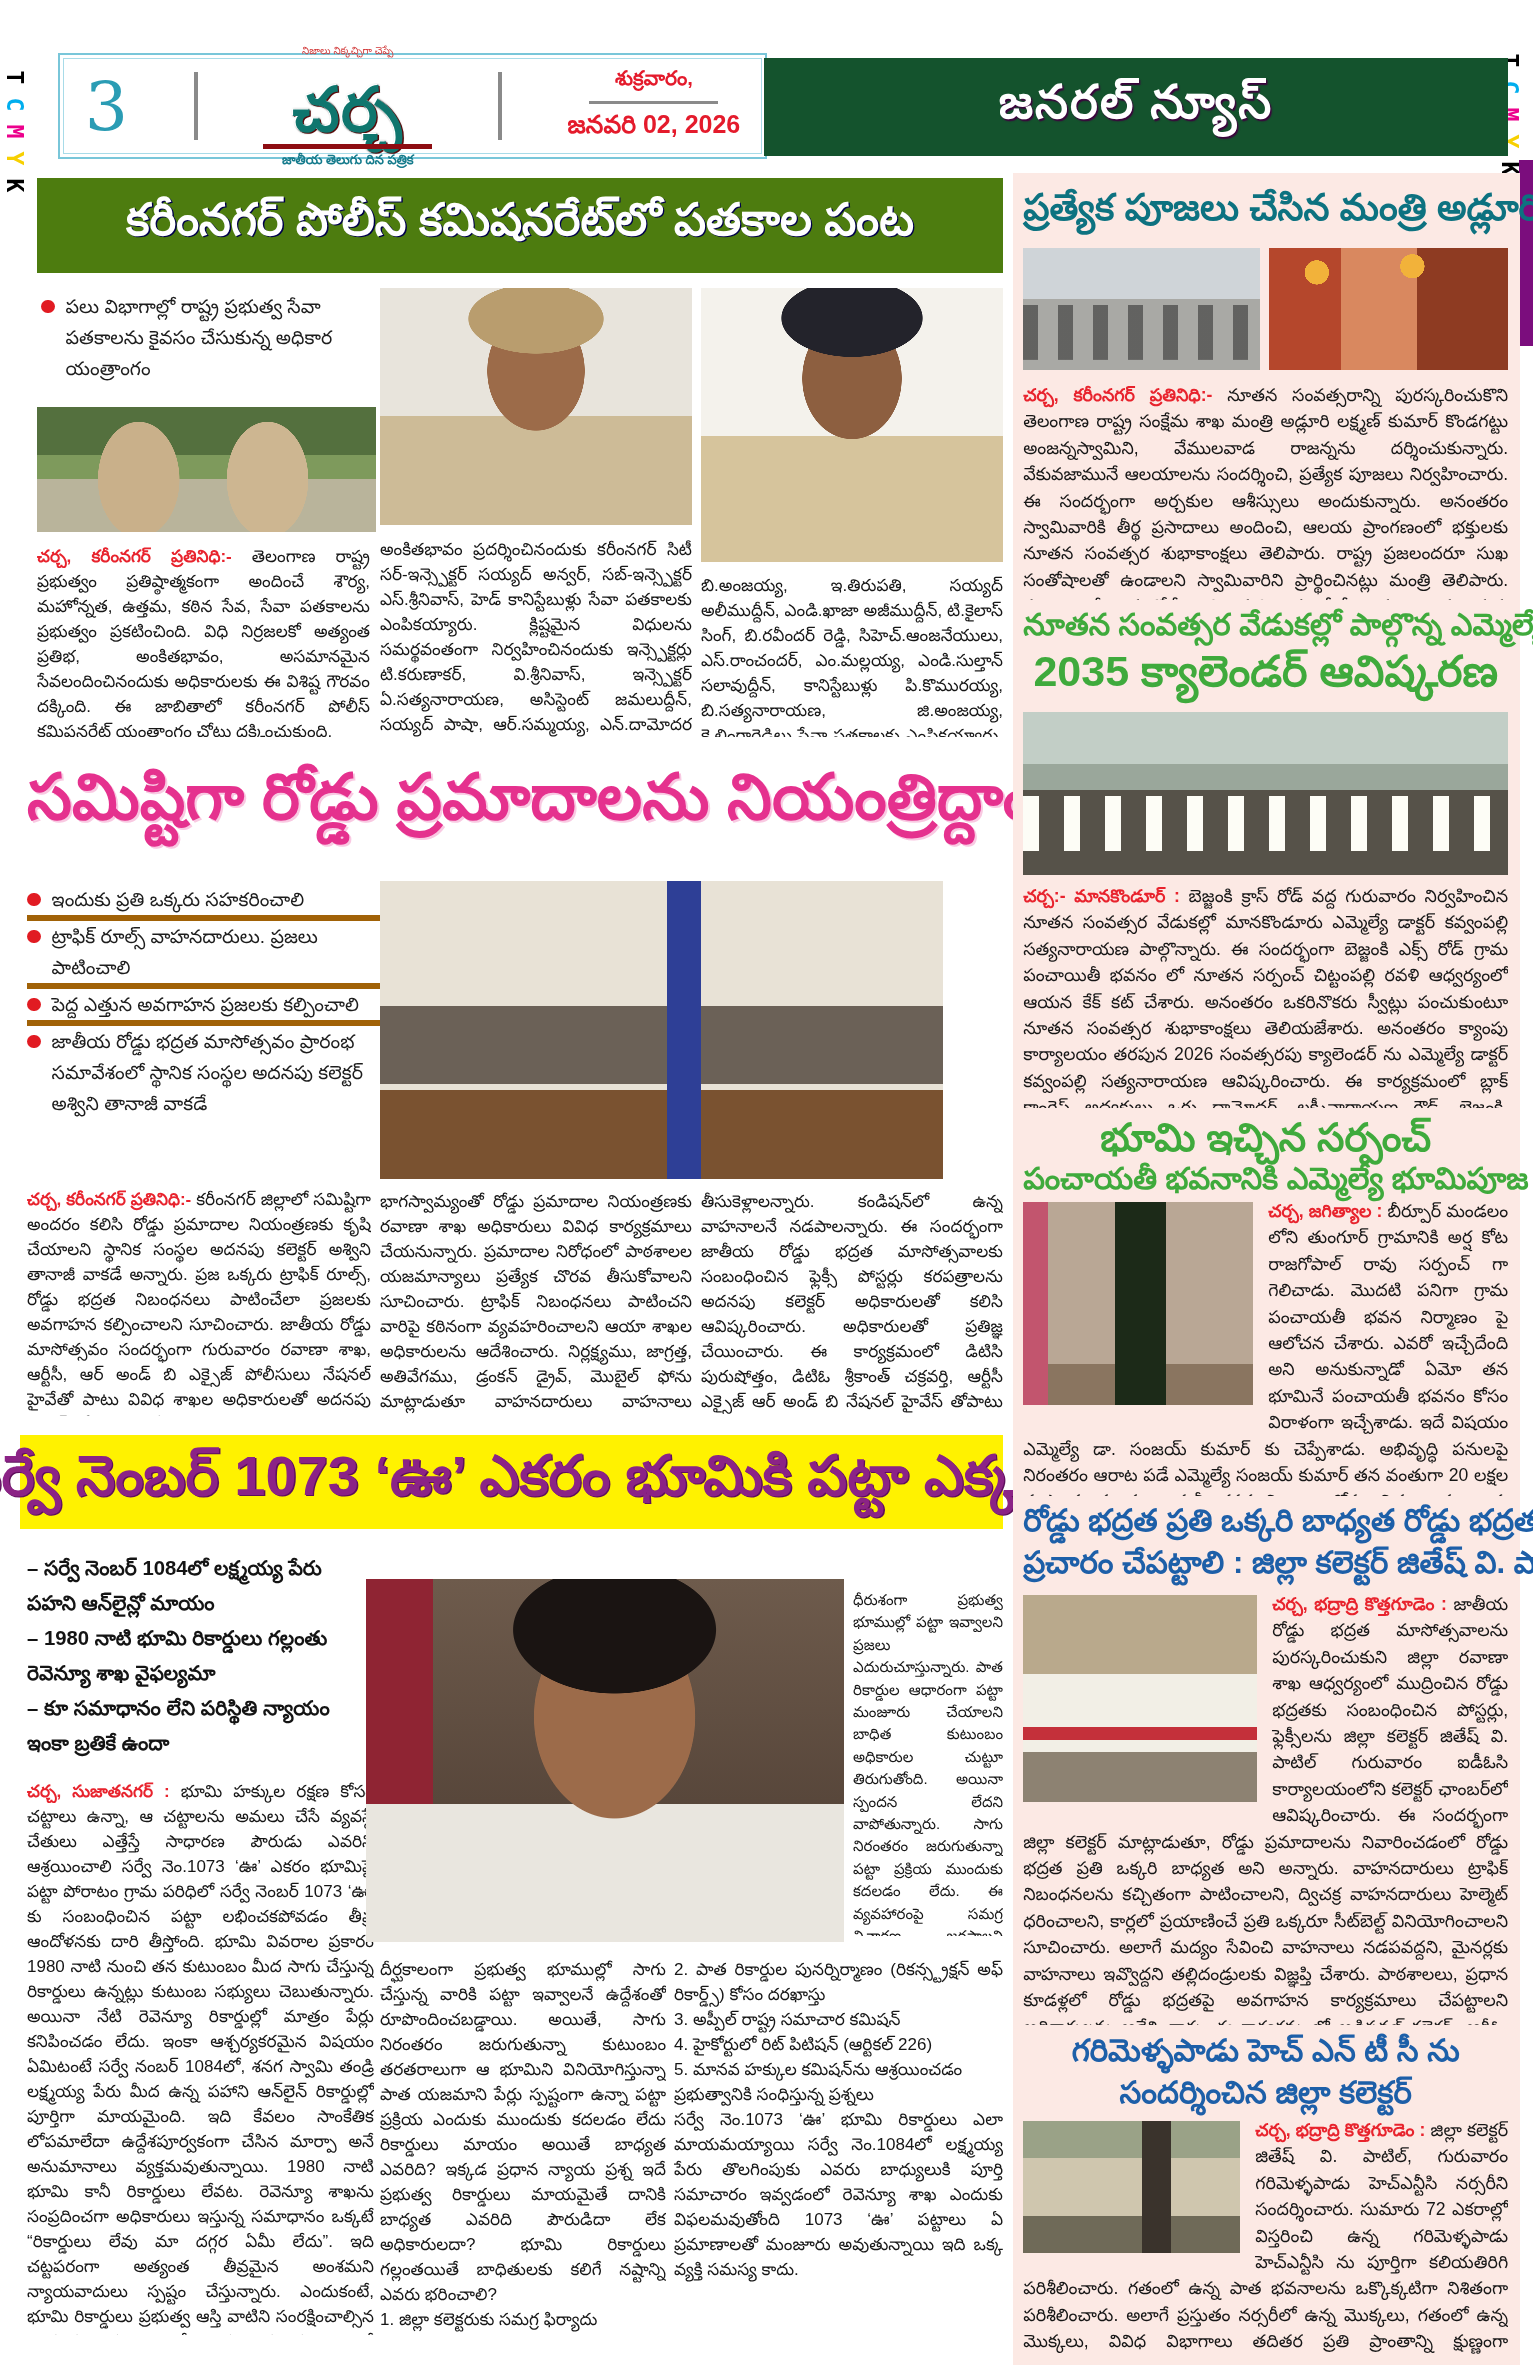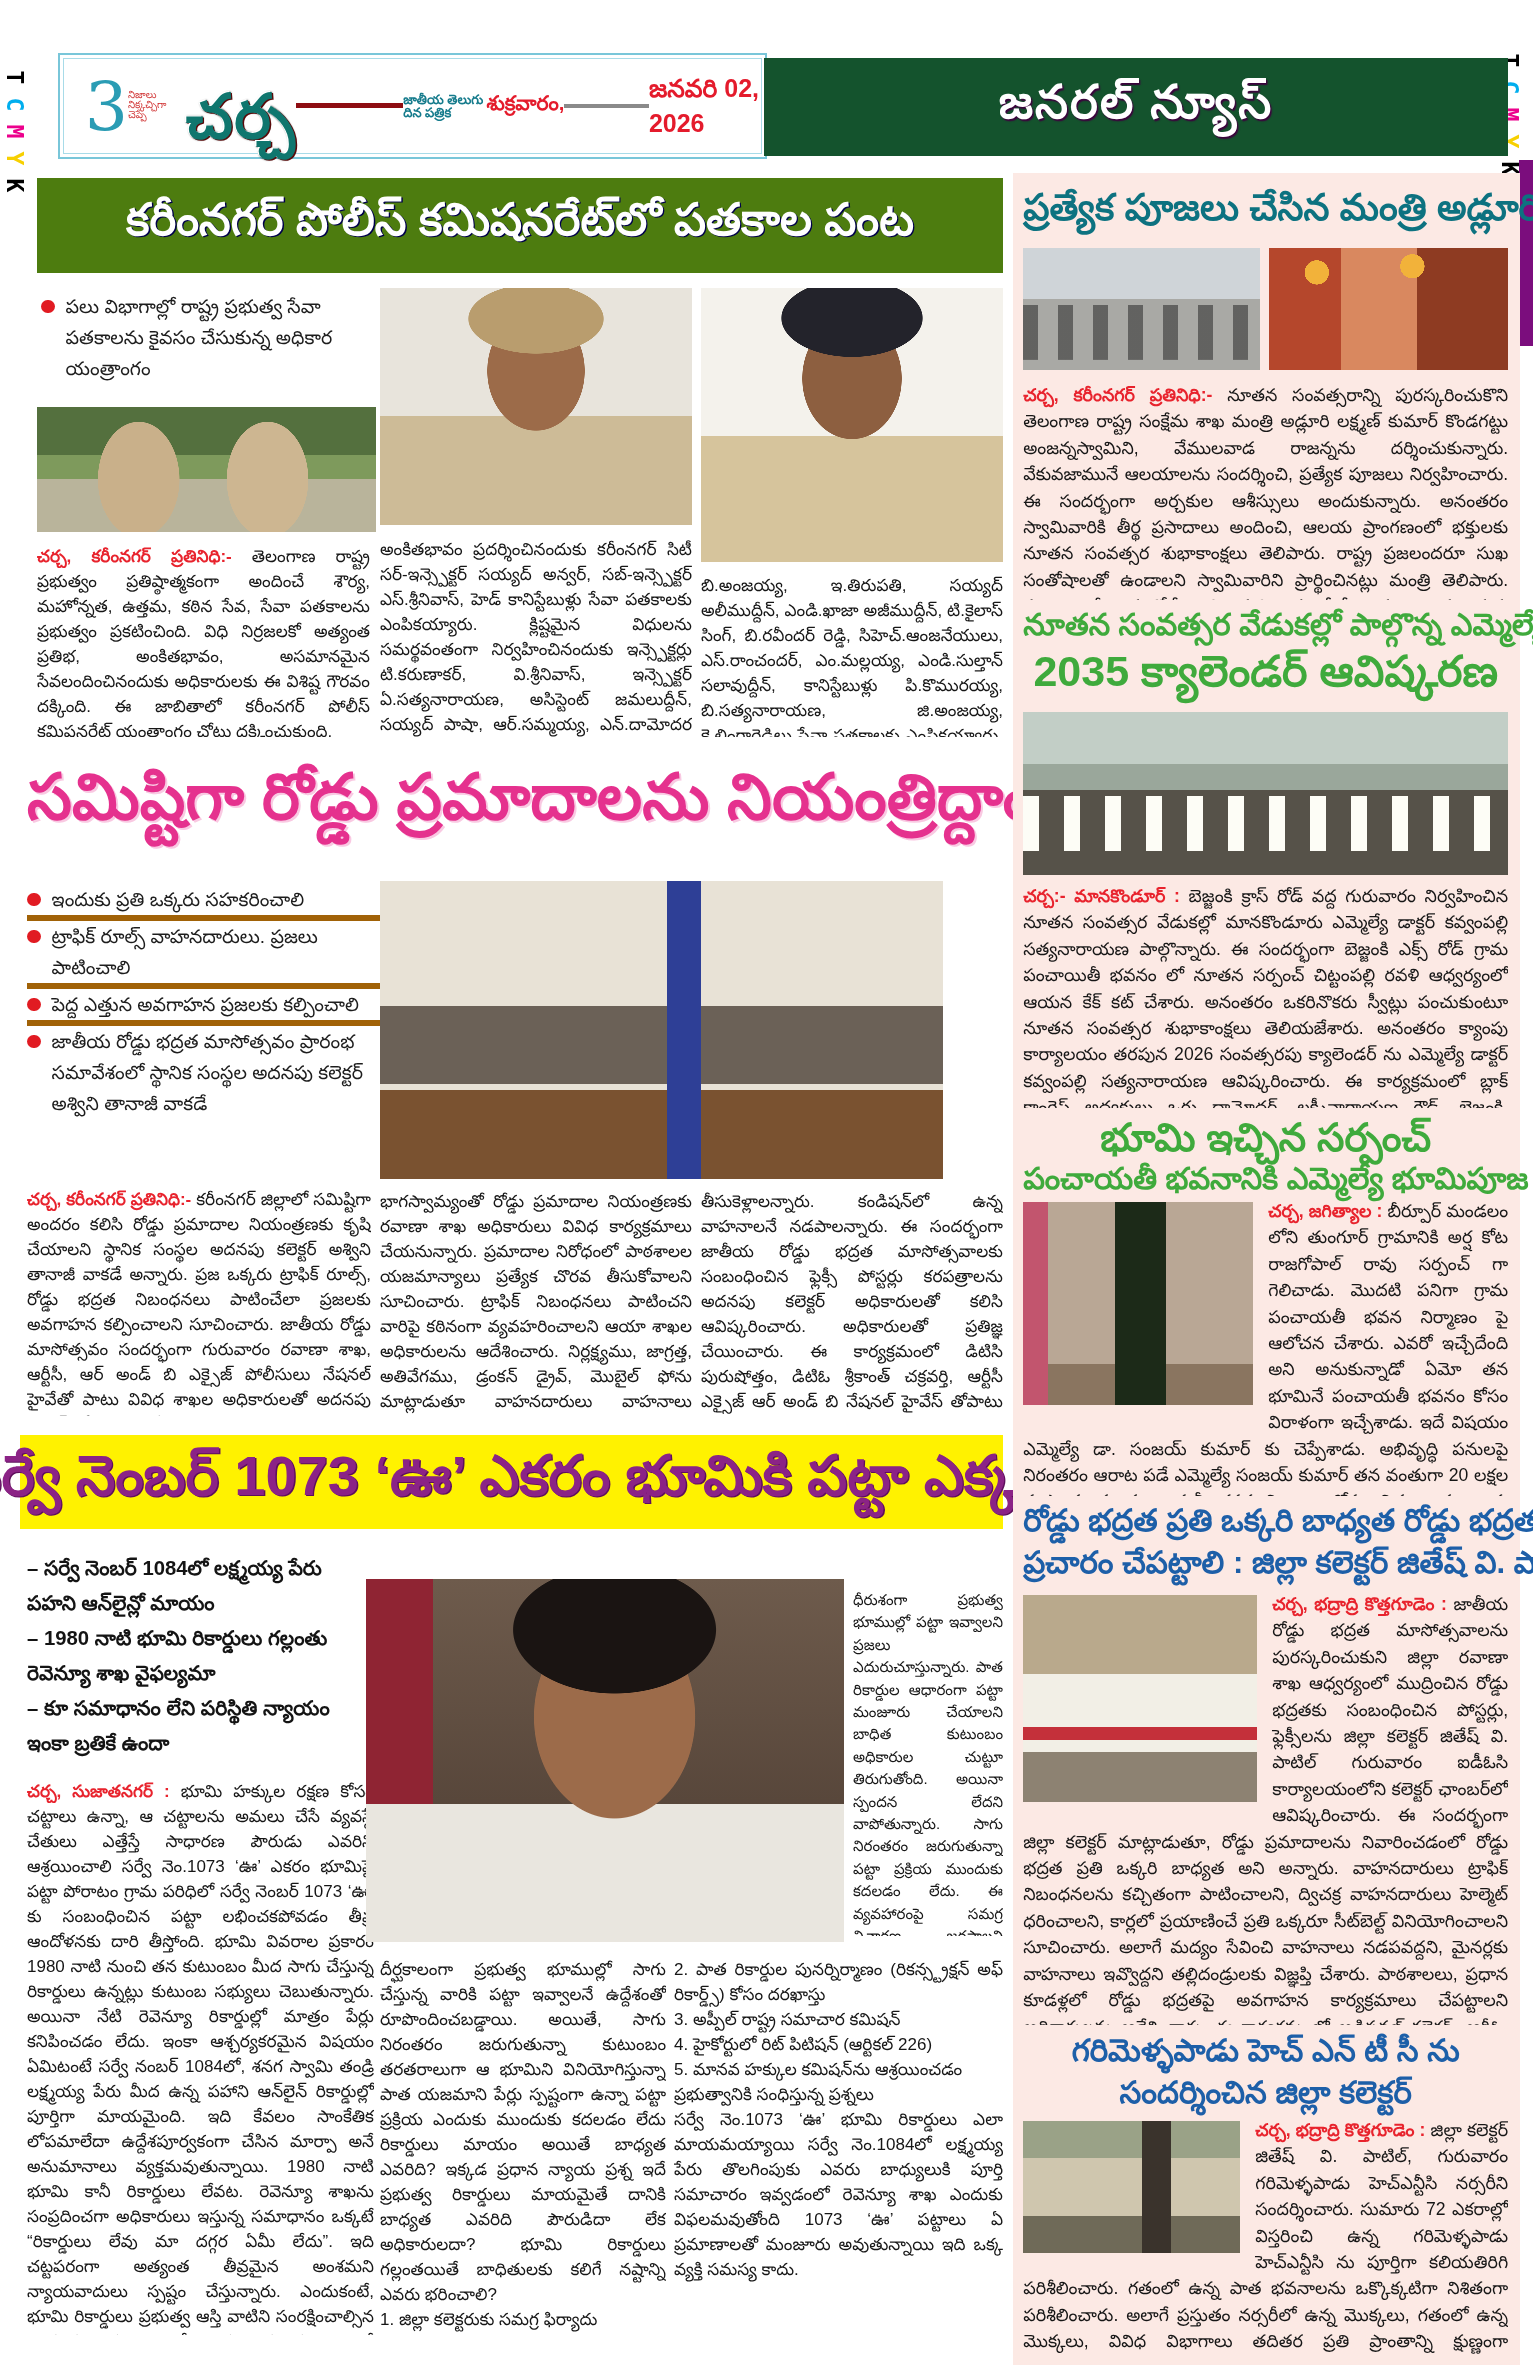--- a/index.html
+++ b/index.html
@@ -11,27 +11,27 @@
         font:bold 23px "DejaVu Sans Mono",monospace;line-height:27px;}
   .cmyk span:nth-child(1){color:#000;transform:rotate(90deg);}
   .cmyk span:nth-child(2){color:#00aeee;transform:rotate(90deg);}
   .cmyk span:nth-child(3){color:#ec008c;transform:rotate(90deg);}
   .cmyk span:nth-child(4){color:#f7d000;transform:rotate(90deg);}
   .cmyk span:nth-child(5){color:#000;transform:rotate(90deg);}
   .masthead-box{left:58px;top:53px;width:705px;height:102px;border:2px solid #79c6d9;background:#fff;}
   .masthead-inner{position:absolute;inset:3.4px;border:1.4px solid #a8dbe8;display:flex;align-items:center;justify-content:space-between;padding:0 20.3px;}
   .pageno{font:400 68px "DejaVu Serif",serif;color:#2a9cb4;}
   .vdiv{width:4.1px;height:68px;background:#8a8a8a;}
-  .mast-center{display:flex;align-items:center;line-height:1;}
+  .mast-center{display:flex;flex-direction:column;align-items:center;line-height:1;}
   .mast-top{font-size:10.2px;color:#d23a3a;margin-bottom:1.4px;}
   .mast-title{font-size:62px;font-weight:bold;color:#0f766e;
               text-shadow:-1.4px -1.4px 0 #fff,1.4px 1.4px 0 #5a0a0a,0 0 2px #000;letter-spacing:1.4px;margin-top:22px;}
   .mast-bar{width:169px;height:5.4px;background:#8e0d12;margin:2.7px 0 4.1px;}
   .mast-bottom{font-size:13px;color:#157b8c;font-weight:bold;}
-  .datebox{display:flex;flex-direction:row;align-items:center;}
+  .datebox{display:flex;flex-direction:column;align-items:center;}
   .date-week{font-size:20.3px;font-weight:bold;color:#e41b2c;}
   .date-hr{width:129px;height:3.4px;background:#8a8a8a;margin:5.4px 0;}
   .date-main{font-size:25px;font-weight:bold;color:#e41b2c;}
   .banner{left:764px;top:58px;width:744px;height:98px;background:#14532d;display:flex;align-items:center;justify-content:center;}
   .banner span{color:#fff;font-size:47px;font-weight:bold;letter-spacing:2px;text-shadow:1.4px 2px 1.4px #3c033d;}
   .edge-strip{left:1519px;top:160px;width:14.2px;height:186px;background:#7b0d7d;}
   
   .body-txt{font-size:17px;line-height:25px;text-align:justify;color:#161616;overflow:hidden;}
   .byline{color:#e8232d;font-weight:bold;}
   .prelines{white-space:pre-line;}

